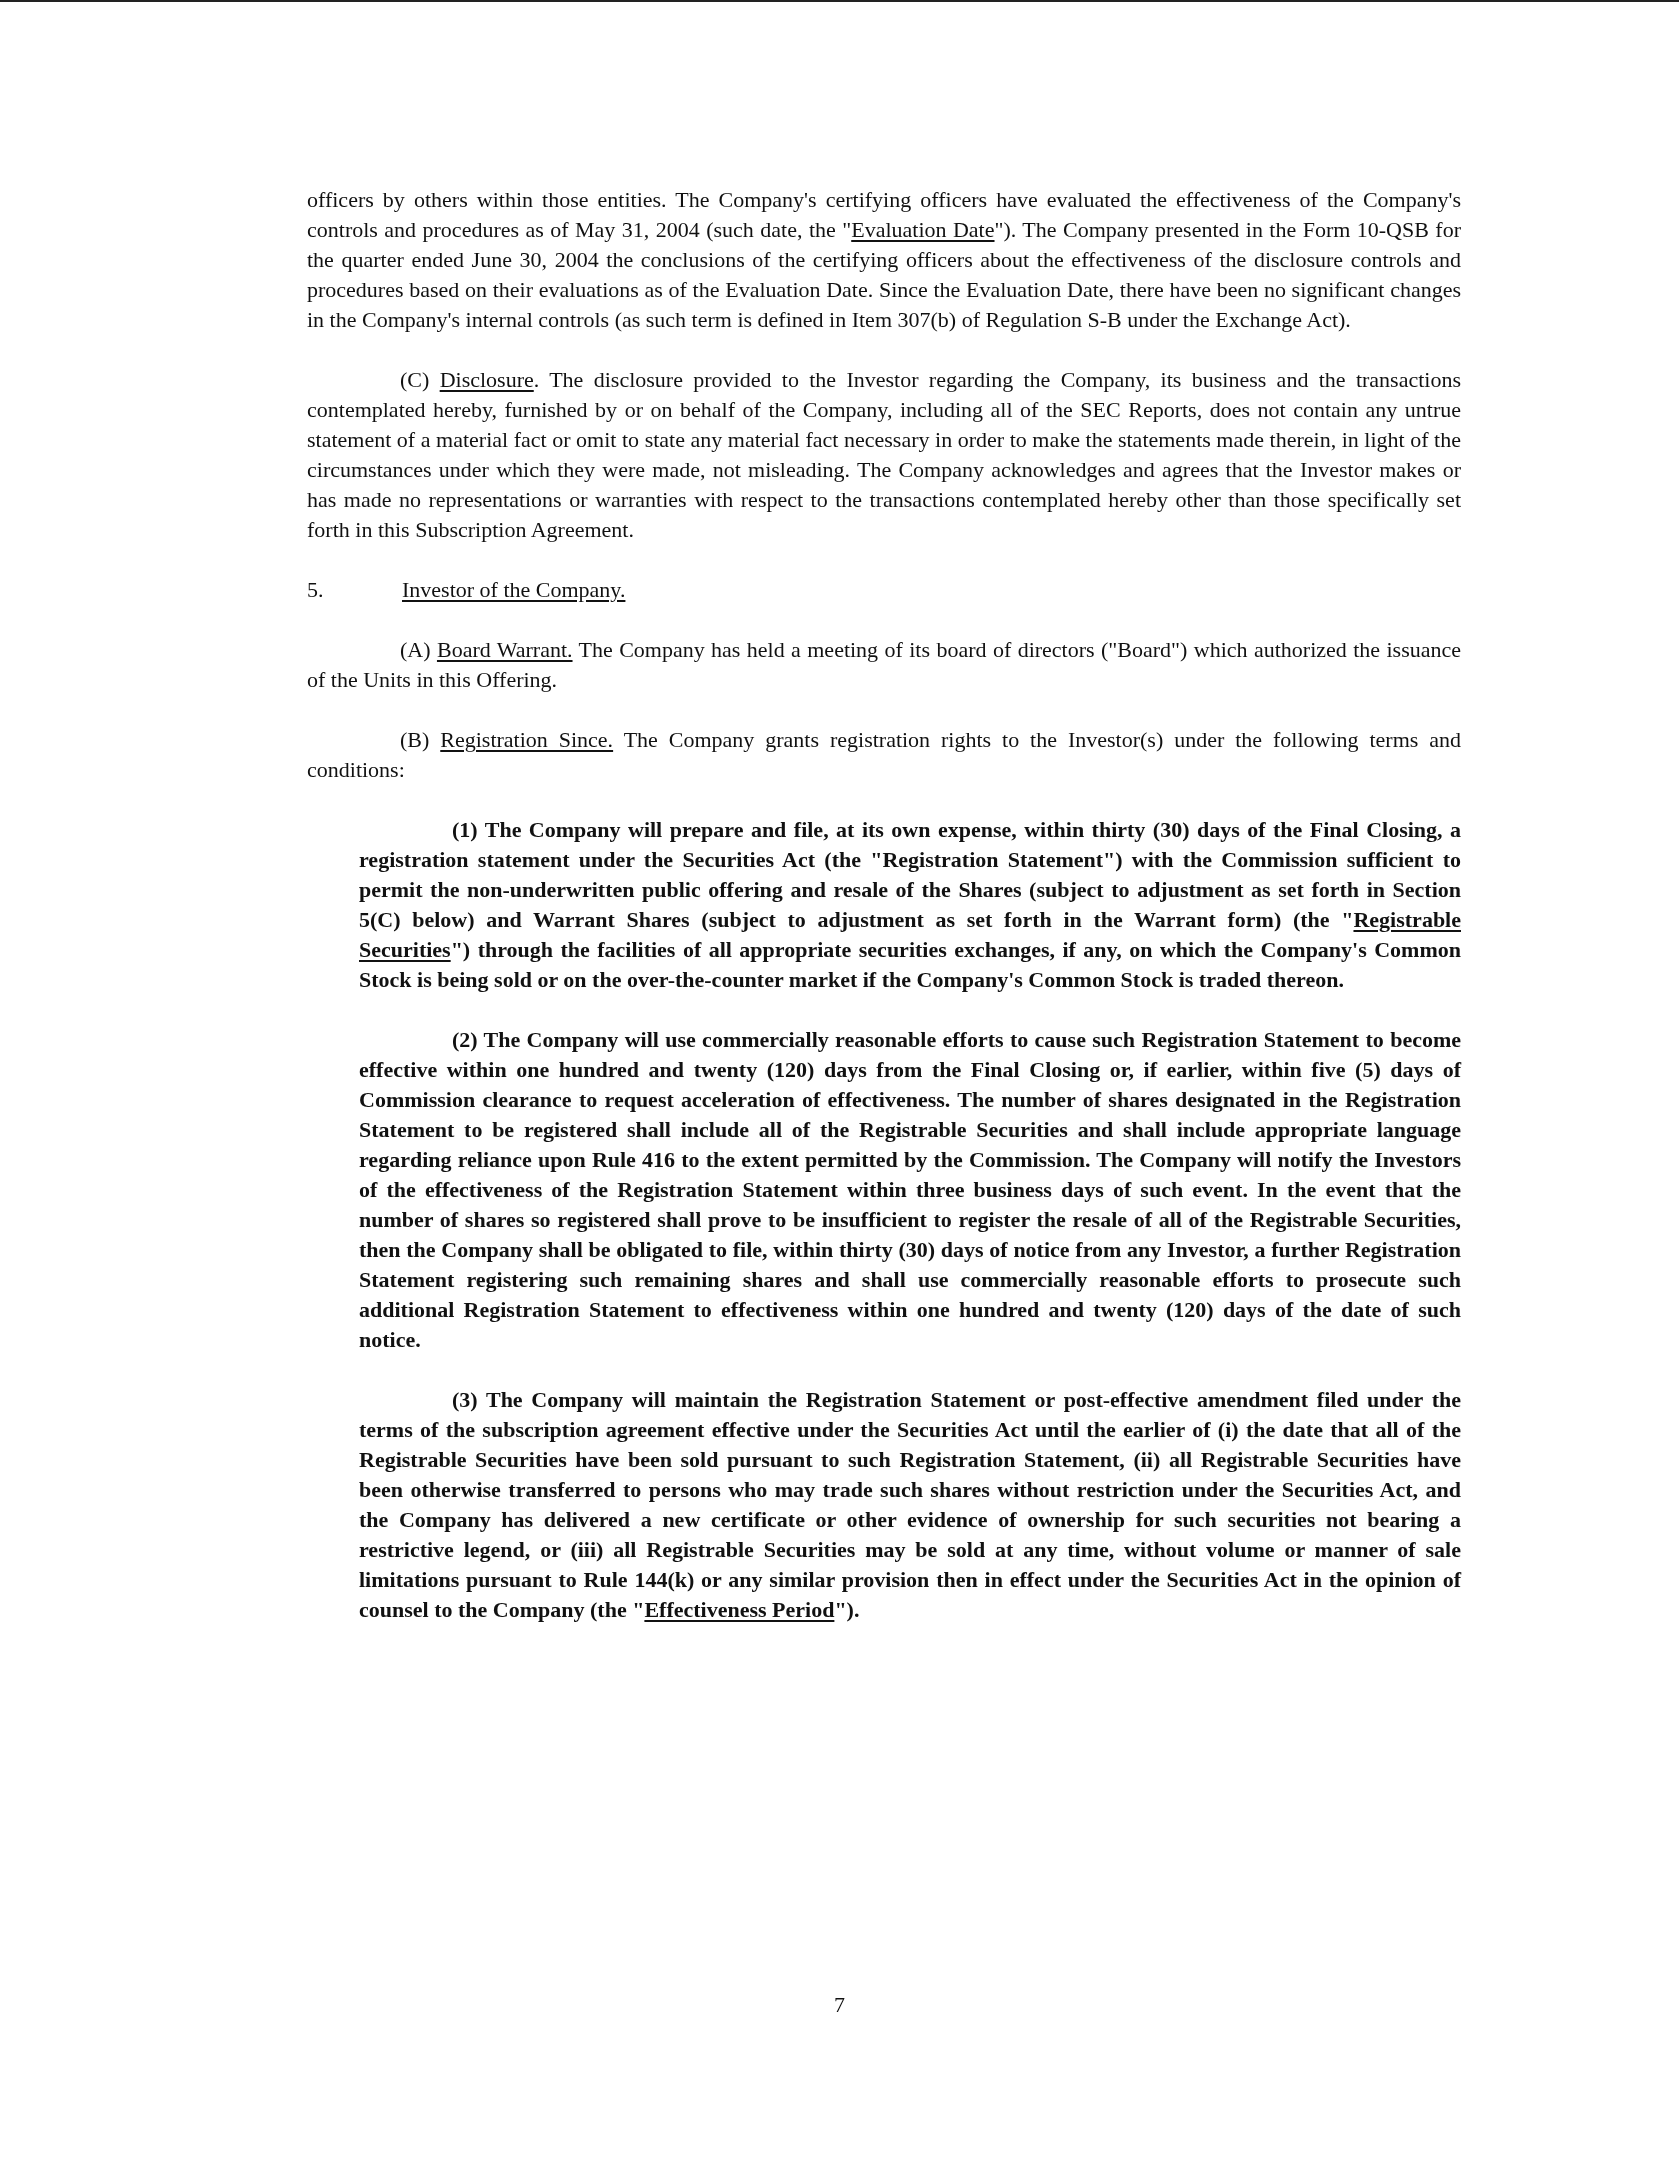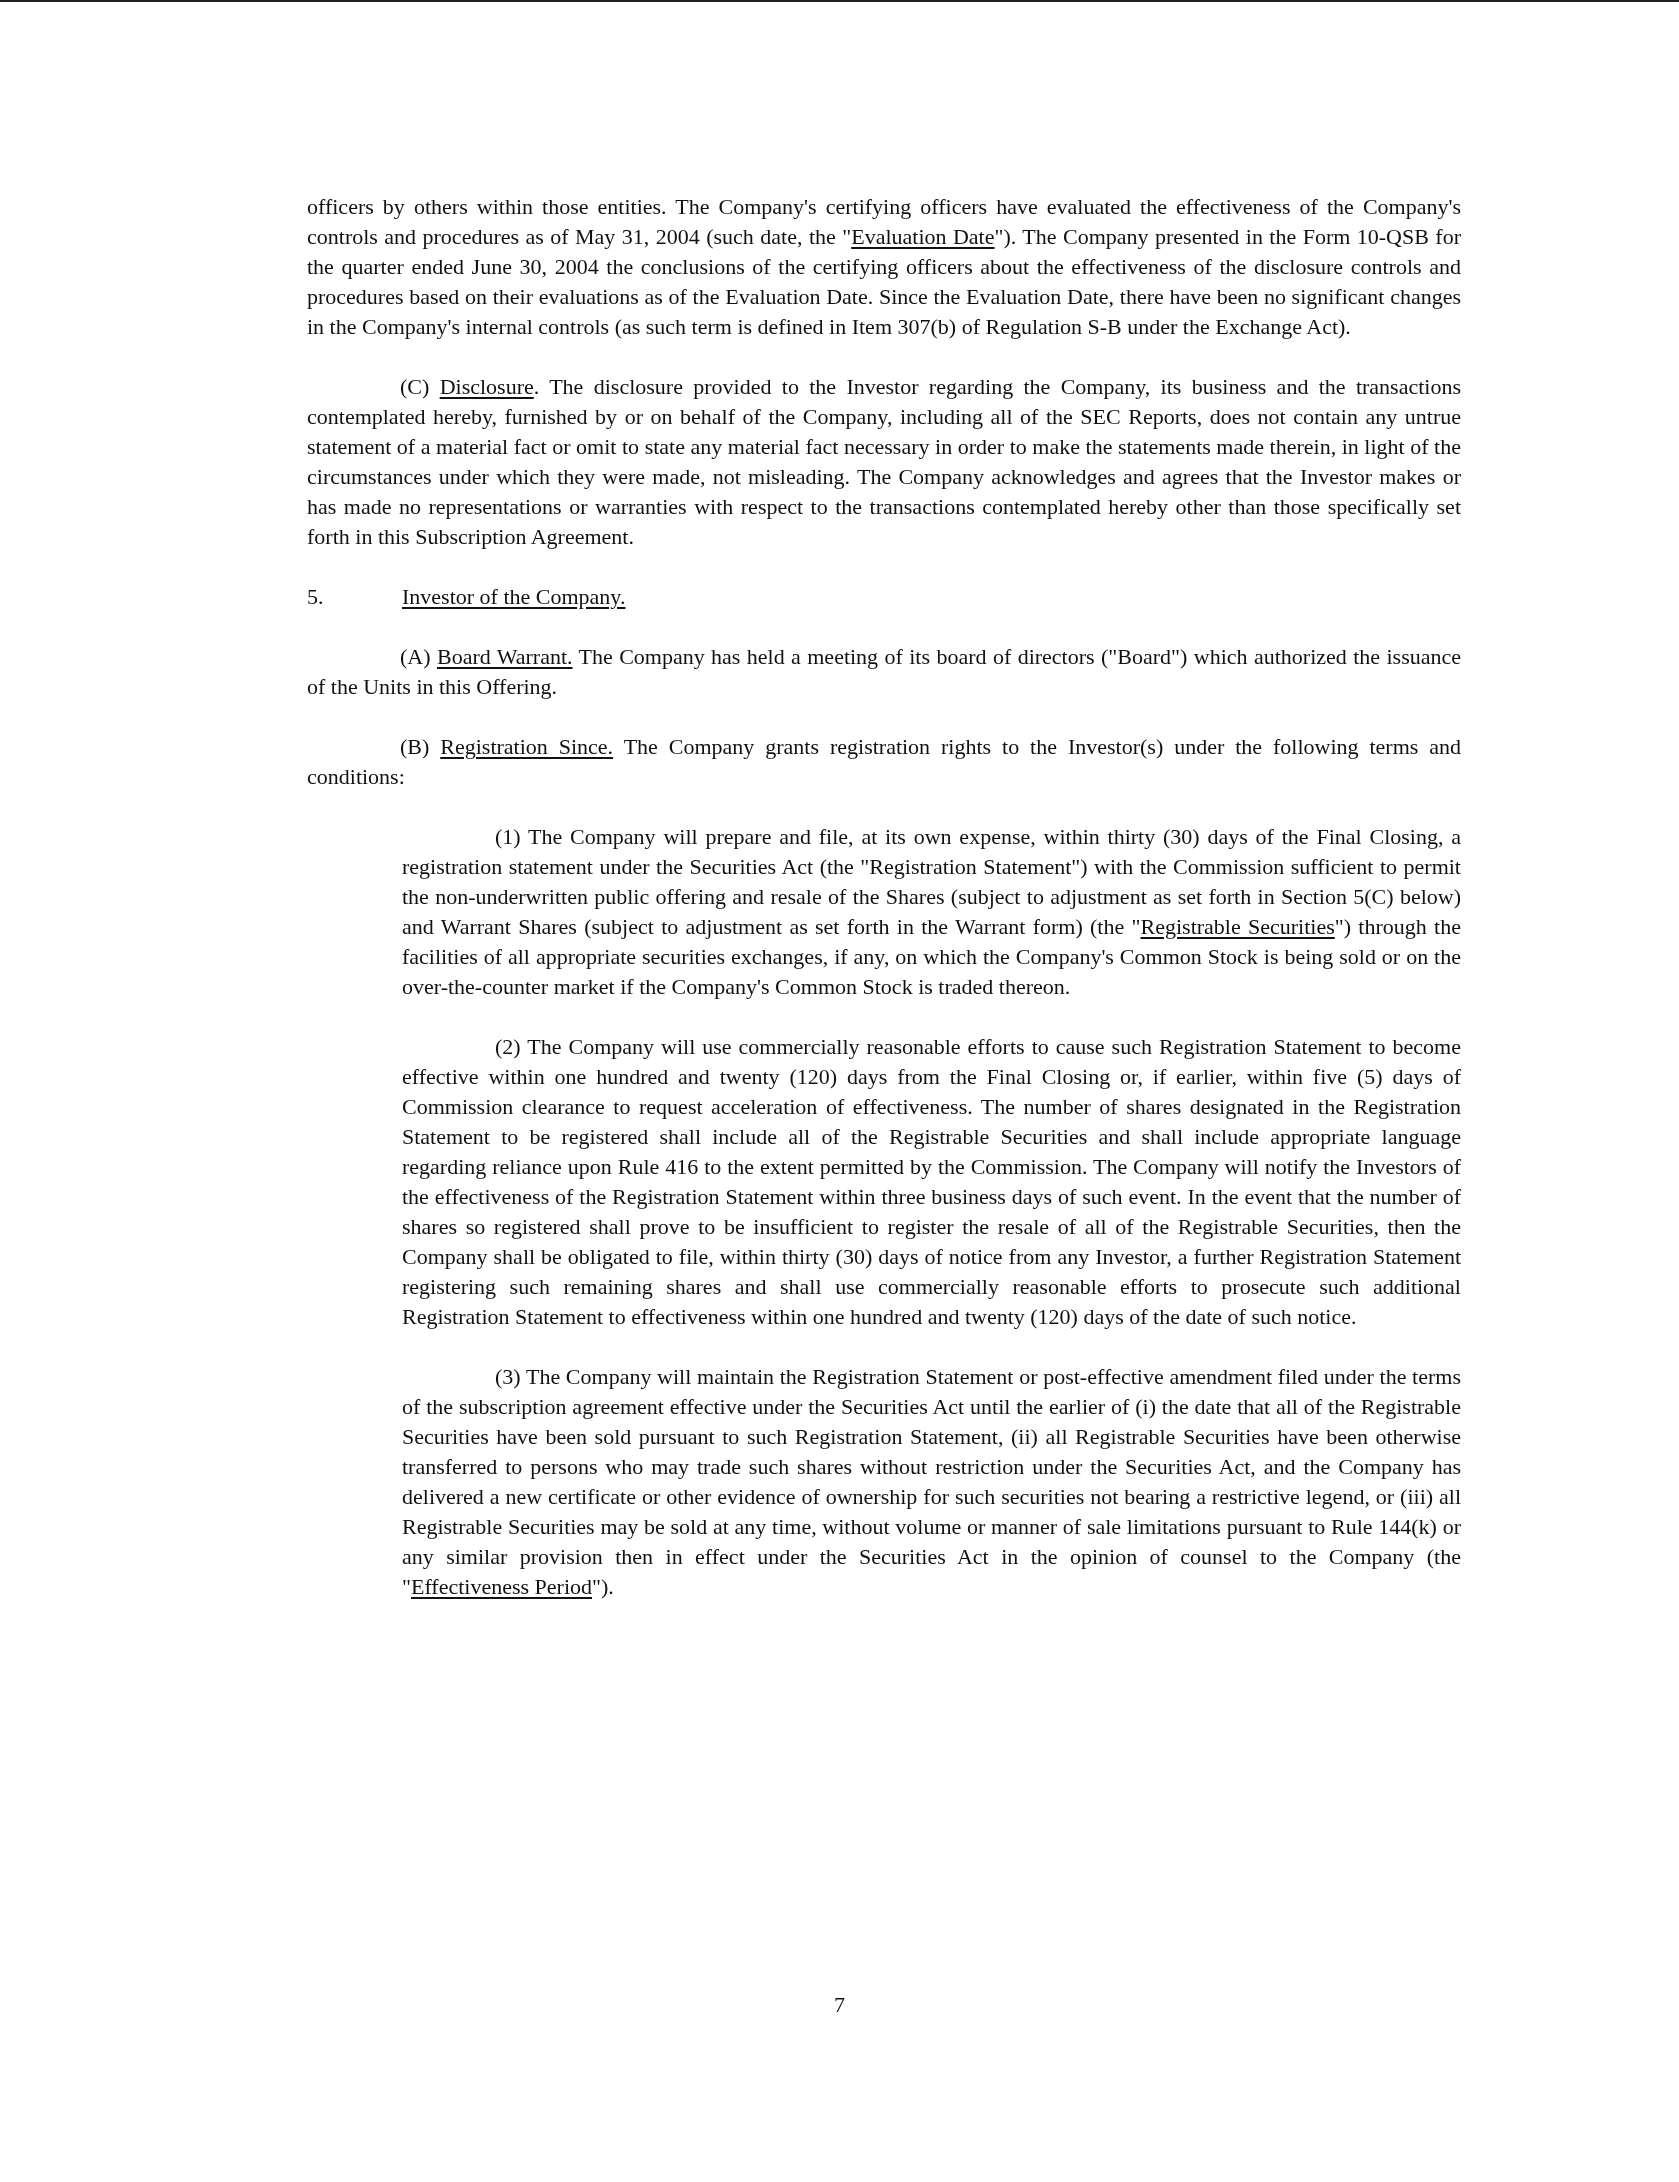--- a/index.html
+++ b/index.html
@@ -19,36 +19,37 @@
     position: absolute;
     left: 0;
     top: 0;
     width: 1679px;
     height: 2px;
     background: #222222;
   }
   .page {
     position: absolute;
     left: 307px;
-    top: 192px;
+    top: 185px;
     width: 1154px;
     font-size: 22px;
     line-height: 30px;
   }
   p {
     margin: 0 0 30px 0;
     text-align: justify;
     text-align-last: left;
   }
   .indent-first {
     text-indent: 93px;
   }
   .sub {
-    margin-left: 95px;
+    margin-left: 52px;
     text-indent: 93px;
+    font-weight: bold;
   }
   .u {
     text-decoration: underline;
     text-underline-offset: 3px;
   }
   .section-head {
     display: flex;
     margin: 0 0 30px 0;
   }
   .section-num {

